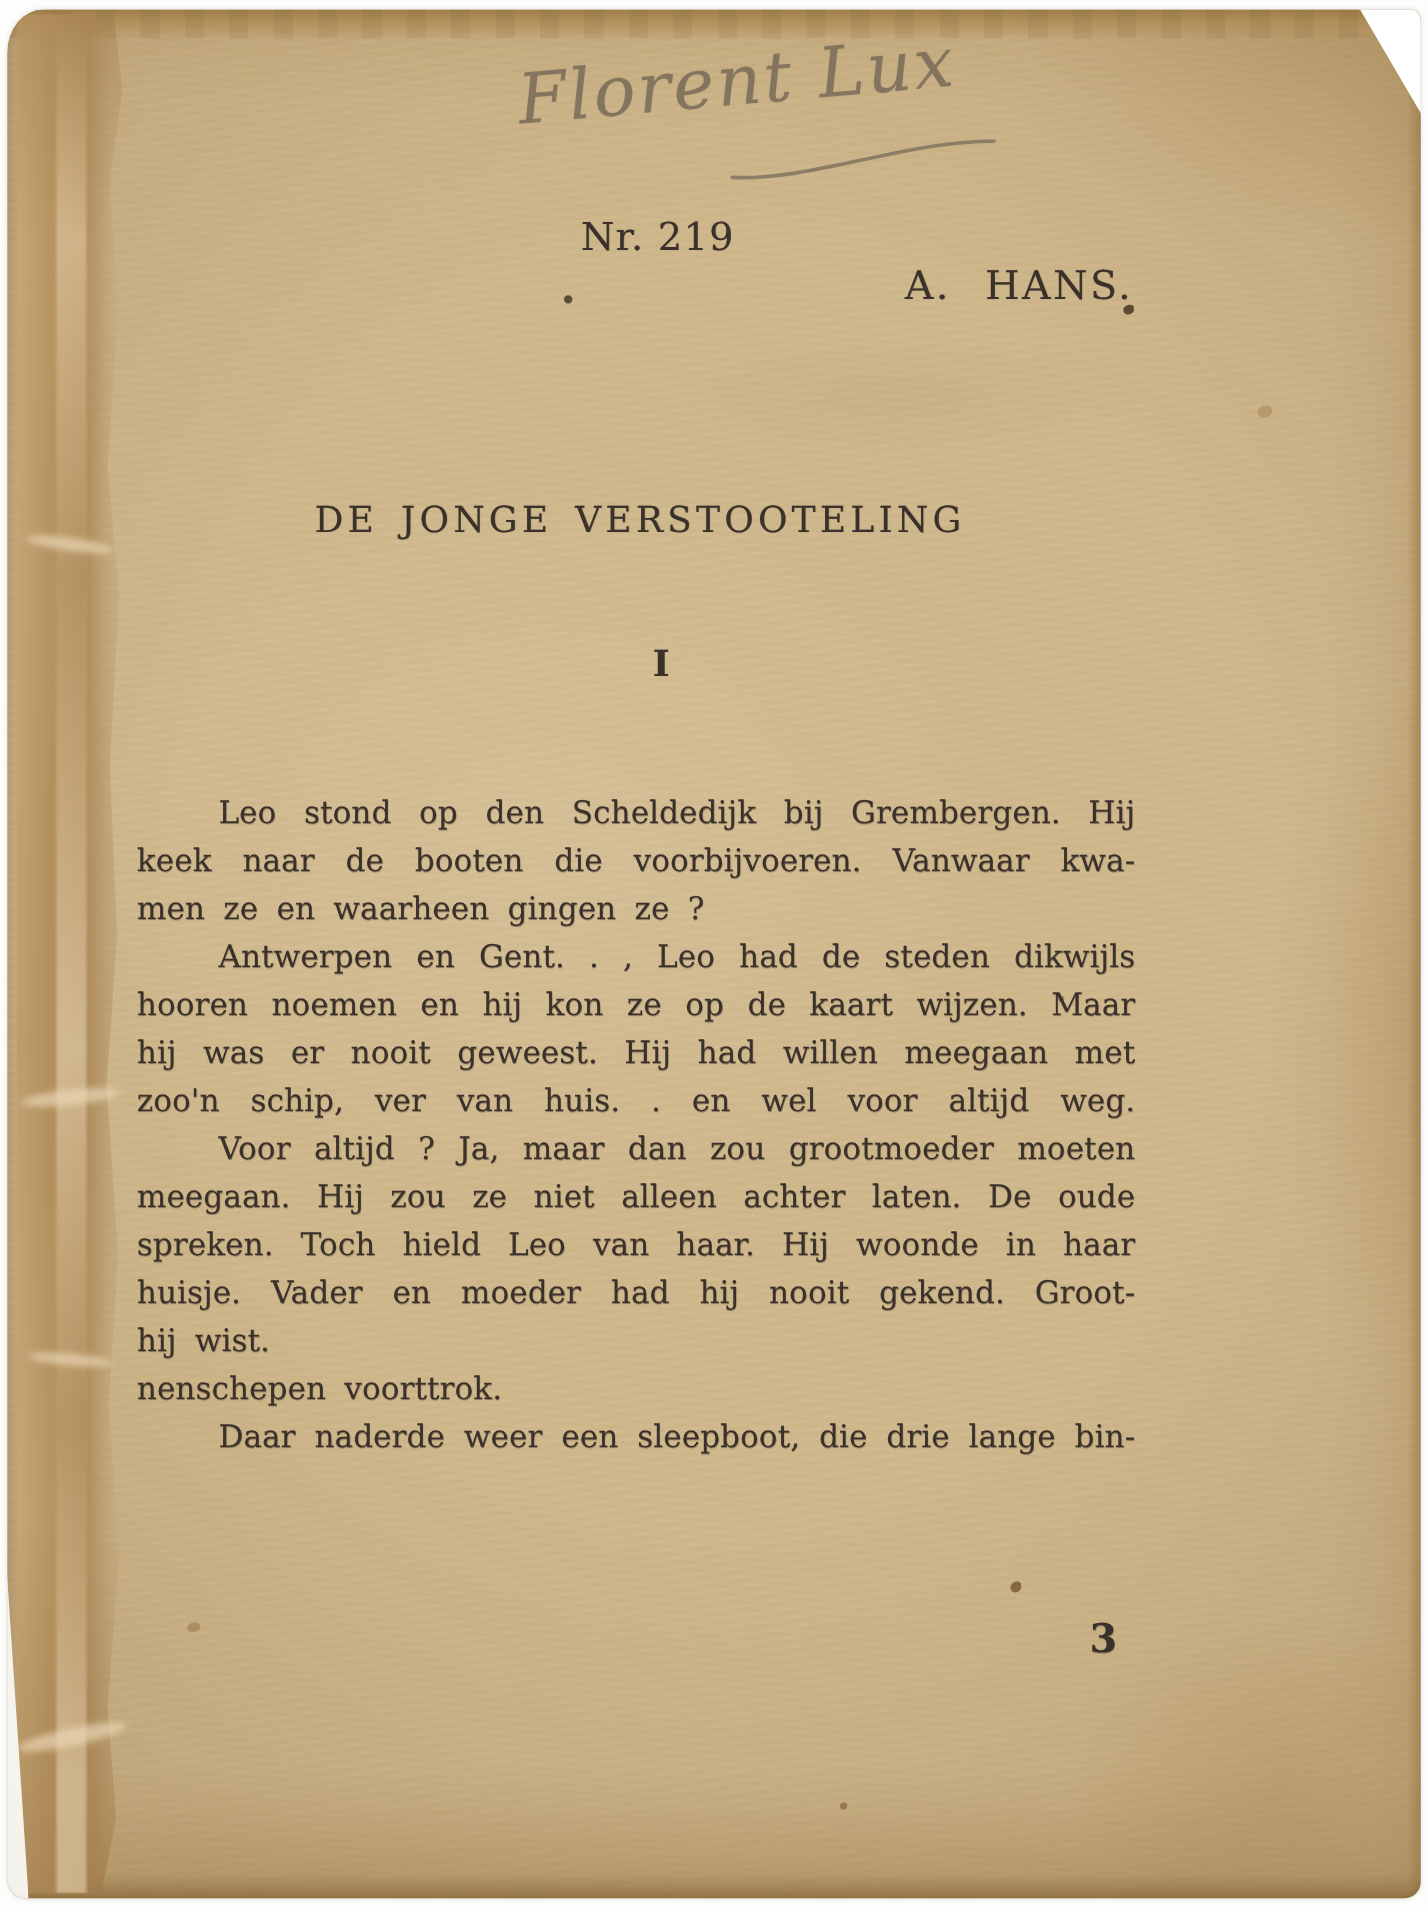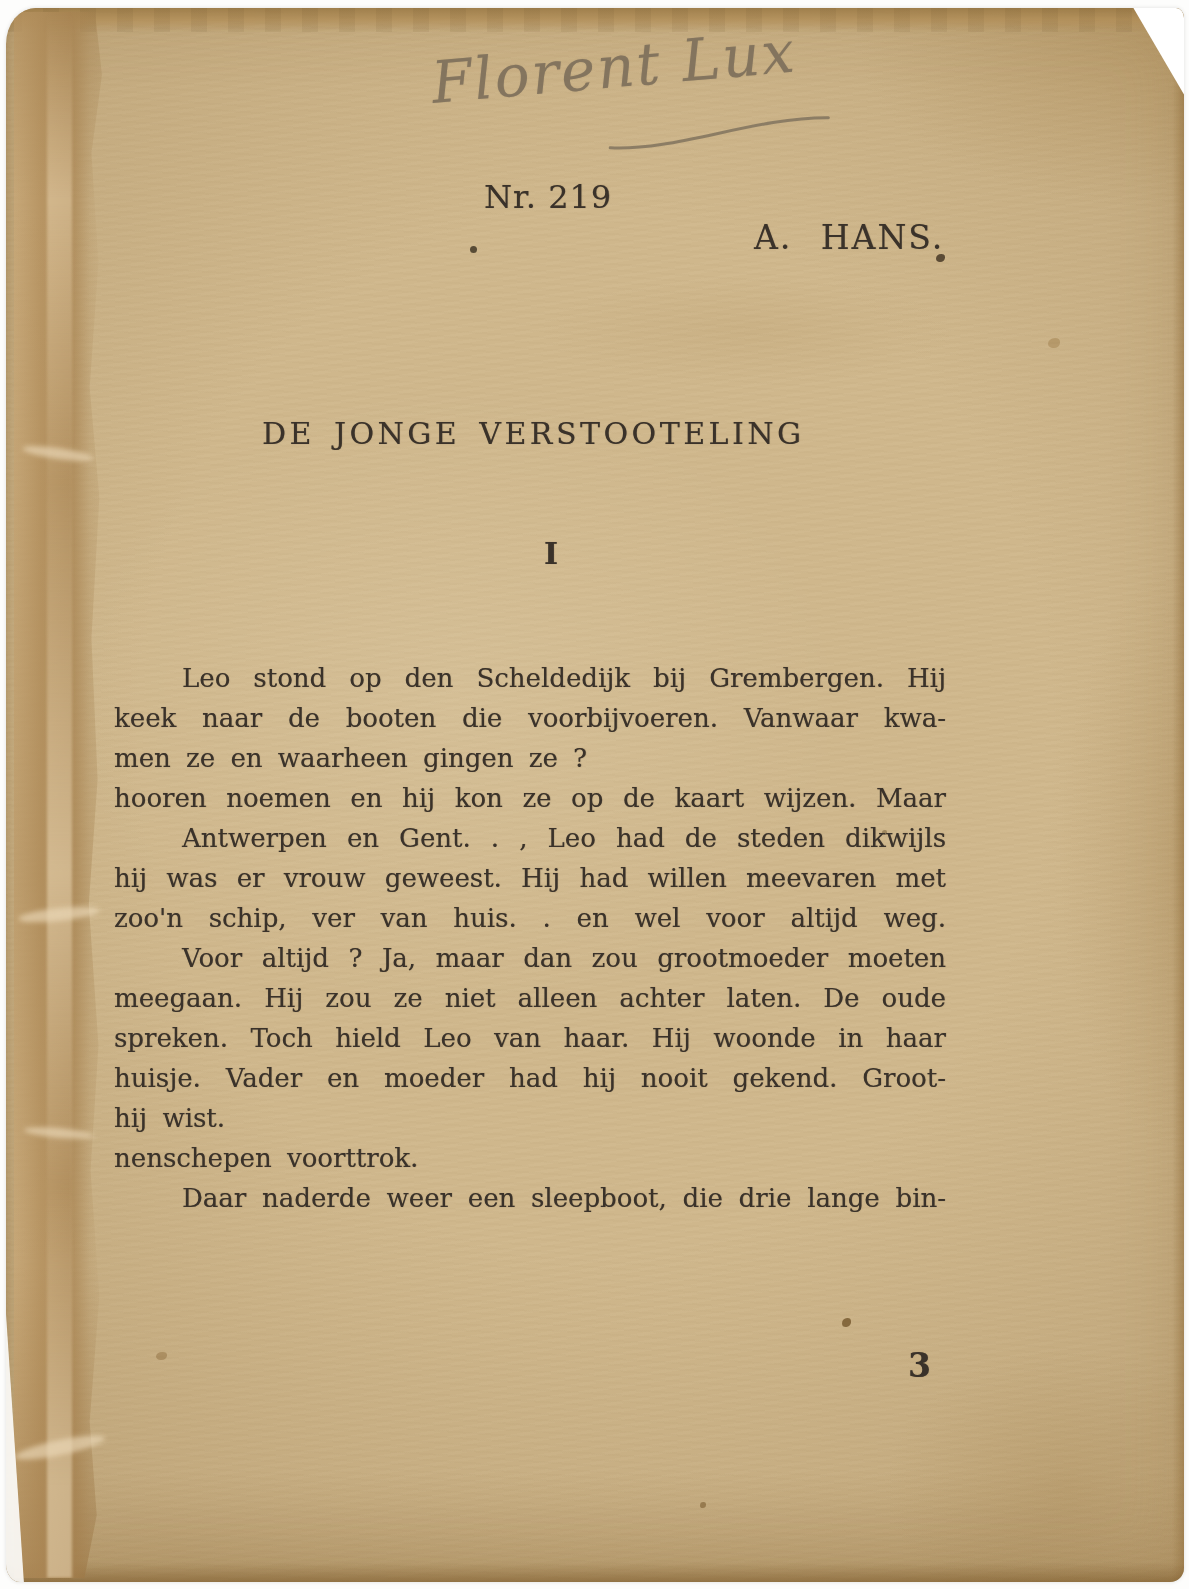--- a/index.html
+++ b/index.html
@@ -183,23 +183,23 @@
     <div class="ink-dot"></div>
     <div class="author ink">A. HANS.</div>
 
     <div class="title ink">DE JONGE VERSTOOTELING</div>
     <div class="chapter ink">I</div>
 
     <div class="textblock ink">
       <div class="line indent">Leo stond op den Scheldedijk bij Grembergen. Hij</div>
       <div class="line">keek naar de booten die voorbijvoeren. Vanwaar kwa-</div>
       <div class="line noj">men ze en waarheen gingen ze ?</div>
+      <div class="line indent">Antwerpen en Gent. . , Leo had de steden dikwijls</div>
       <div class="line">hooren noemen en hij kon ze op de kaart wijzen. Maar</div>
-      <div class="line indent">Antwerpen en Gent. . , Leo had de steden dikwijls</div>
-      <div class="line">hij was er vrouw geweest. Hij had willen meevaren met</div>
+      <div class="line">hij was er nooit geweest. Hij had willen meegaan met</div>
       <div class="line">zoo'n schip, ver van huis. . en wel voor altijd weg.</div>
       <div class="line indent">Voor altijd ? Ja, maar dan zou grootmoeder moeten</div>
       <div class="line">meegaan. Hij zou ze niet alleen achter laten. De oude</div>
       <div class="line">spreken. Toch hield Leo van haar. Hij woonde in haar</div>
       <div class="line">huisje. Vader en moeder had hij nooit gekend. Groot-</div>
       <div class="line noj">hij wist.</div>
       <div class="line noj">nenschepen voorttrok.</div>
       <div class="line indent">Daar naderde weer een sleepboot, die drie lange bin-</div>
     </div>
 

